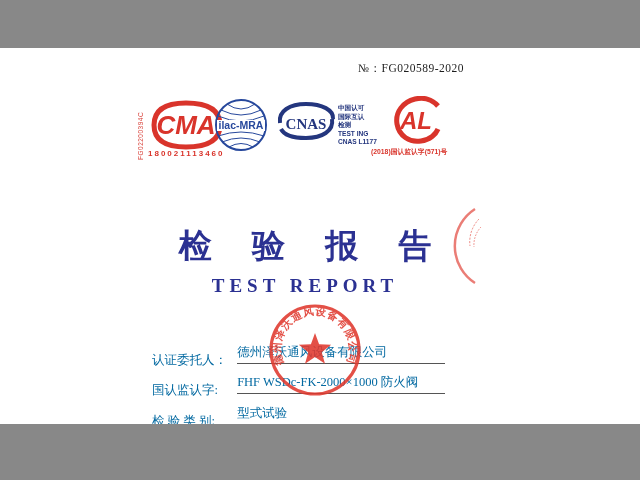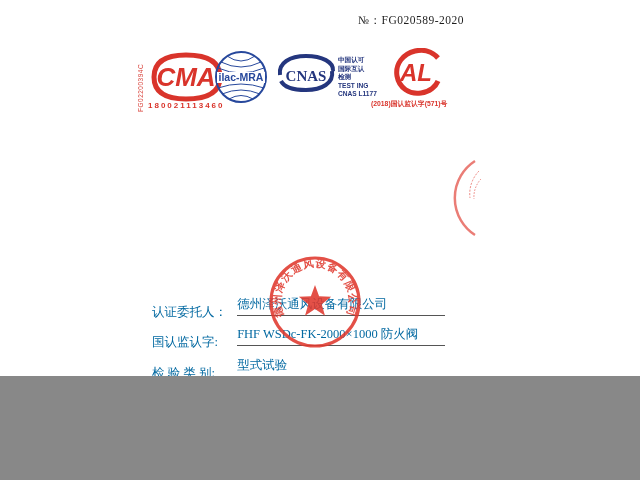--- a/index.html
+++ b/index.html
@@ -1,18 +1,18 @@
 <!DOCTYPE html>
 <html><head>
 <meta charset="utf-8">
 <style>
   html,body{margin:0;padding:0;background:#888;}
   #doc{
     position:relative;width:640px;height:376px;background:#ffffff;
-    font-family:"Liberation Serif","DejaVu Serif",serif;color:#222;overflow:hidden;
+    font-family:"Liberation Serif","DejaVu Serif",serif;color:#222;overflow:hidden;margin-top:48px;
   }
   .abs{position:absolute;}
 
   
   #report-no{left:358px;top:13px;font-size:11.5px;letter-spacing:.5px;color:#1d1d1d;}
 
   
   #side-code{left:137px;top:112px;width:68px;font-size:6.5px;color:#d9423a;
     transform:rotate(-90deg);transform-origin:left top;letter-spacing:.5px;
     font-family:"Liberation Sans",sans-serif;}
@@ -91,20 +91,24 @@
     <div>TEST ING</div>
     <div>CNAS  L1177</div>
   </div>
 
   <svg class="abs logo" style="left:386px;top:48px" width="60" height="48" viewBox="0 0 60 48">
     <path d="M52,10 C46,3 37,1 29,3 C17,6 9,16 11,28 C13,40 24,47 35,45 C44,44 50,38 52,33" fill="none" stroke="#d9342b" stroke-width="5"></path>
     <text x="30" y="33" text-anchor="middle" font-size="24" font-weight="bold" font-style="italic" fill="#d9342b" font-family="Liberation Sans, sans-serif">AL</text>
   </svg>
   <div id="cal-caption" class="abs">(2018)国认监认字(571)号</div>
 
+  <div id="title" class="abs">
+    <div id="title-zh">检 验 报 告</div>
+    <div id="title-en">TEST  REPORT</div>
+  </div>
 
   <div id="field-0" class="field">
     <span class="lbl">认证委托人：</span>
     <span class="val">德州泽沃通风设备有限公司</span>
   </div>
   <div id="field-1" class="field">
     <span class="lbl">国认监认字:</span>
     <span class="val">FHF WSDc-FK-2000×1000 防火阀</span>
   </div>
   <div id="field-2" class="field">

